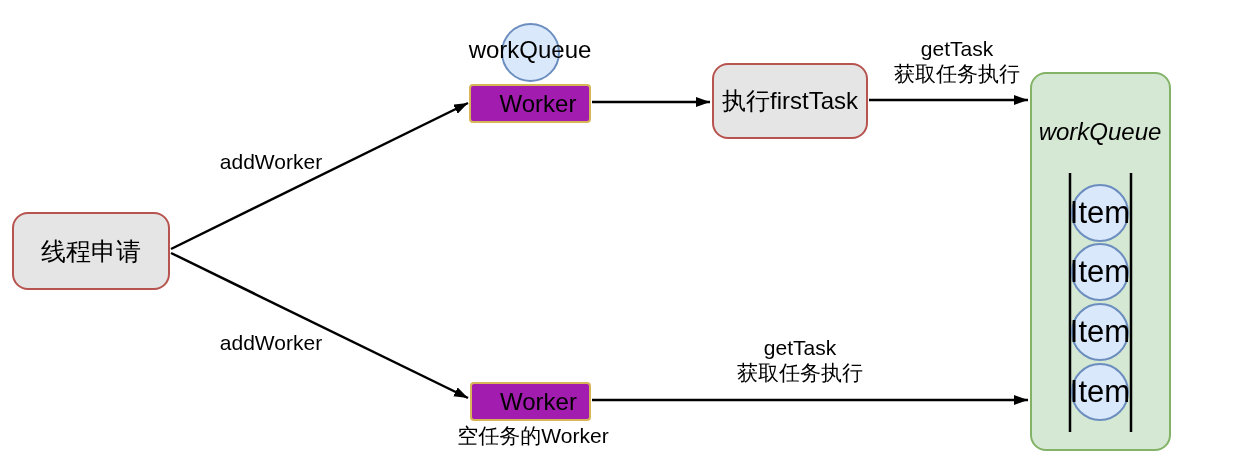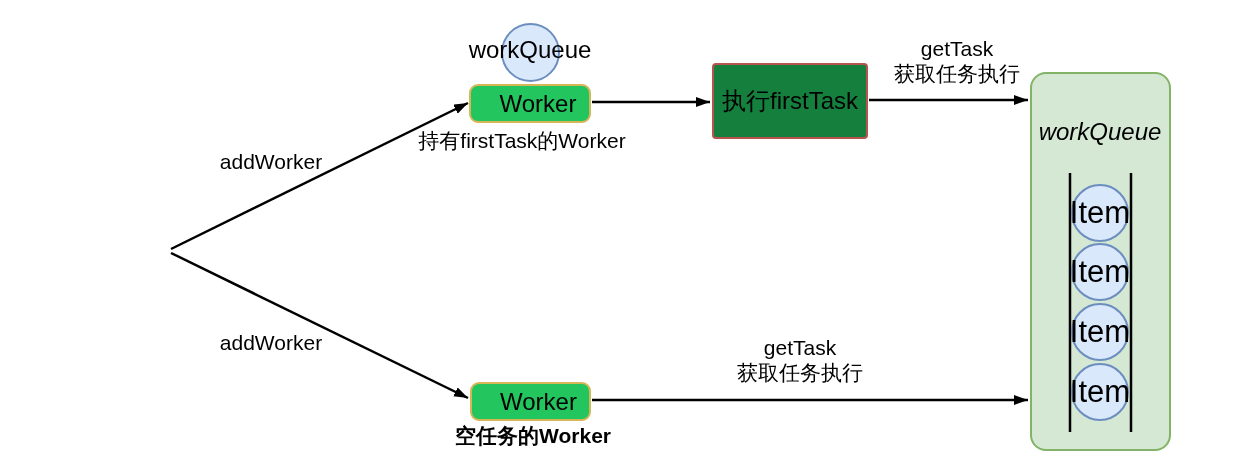--- a/index.html
+++ b/index.html
@@ -26,29 +26,29 @@
   .node {
     position: absolute;
     display: flex;
     align-items: center;
     justify-content: center;
     box-sizing: border-box;
     text-align: center;
     z-index: 3;
   }
   .node-red {
-    background: #15803d;
+    background: #e5e5e5;
     border: 2px solid #b85450;
-    border-radius: 4px;
+    border-radius: 16px;
     font-size: 25px;
   }
   .node-yellow {
-    background: #22c55e;
+    background: #a21caf;
     border: 2px solid #d6b656;
-    border-radius: 9px;
+    border-radius: 4px;
     font-size: 24px;
     padding-left: 16px;
   }
   .node-green {
     background: #d5e8d4;
     border: 2px solid #82b366;
     border-radius: 16px;
     z-index: 1;
   }
   .circle-blue {
@@ -99,38 +99,38 @@
       <line x1="171" y1="249" x2="468" y2="103" marker-end="url(#arrow)"></line>
       <line x1="171" y1="253" x2="468" y2="398" marker-end="url(#arrow)"></line>
       <line x1="592" y1="102" x2="710" y2="102" marker-end="url(#arrow)"></line>
       <line x1="869" y1="100" x2="1028" y2="100" marker-end="url(#arrow)"></line>
       <line x1="592" y1="400" x2="1028" y2="400" marker-end="url(#arrow)"></line>
       <line x1="1070" y1="173" x2="1070" y2="432"></line>
       <line x1="1131" y1="173" x2="1131" y2="432"></line>
     </g>
   </svg>
 
+  <div class="node node-red" style="left:12px; top:212px; width:158px; height:78px;">线程申请</div>
 
   <div class="label" style="left:271px; top:149px;">addWorker</div>
 
   <div class="circle-blue first-task-circle"></div>
   <div class="label" style="left:530px; top:37px; font-size:24px;">workQueue</div>
 
   <div class="node node-yellow" style="left:469px; top:84px; width:122px; height:39px;">Worker</div>
-  <div class="label" style="left:522px; top:128px;">持有firstTask的Worker</div>
 
   <div class="node node-red" style="left:712px; top:63px; width:156px; height:76px; font-size:24px;">执行firstTask</div>
 
   <div class="label" style="left:957px; top:36px;">getTask</div>
   <div class="label" style="left:957px; top:61px;">获取任务执行</div>
 
   <div class="label" style="left:271px; top:330px;">addWorker</div>
 
   <div class="node node-yellow" style="left:470px; top:382px; width:121px; height:39px;">Worker</div>
-  <div class="label" style="left:533px; top:423px;font-weight:bold;">空任务的Worker</div>
+  <div class="label" style="left:533px; top:423px;">空任务的Worker</div>
 
   <div class="label" style="left:800px; top:335px;">getTask</div>
   <div class="label" style="left:800px; top:360px;">获取任务执行</div>
 
   <div class="node node-green" style="left:1030px; top:72px; width:141px; height:379px;"></div>
   <div class="label queue-title" style="left:1100px; top:119px;">workQueue</div>
 
   <div class="circle-blue item-circle" style="left:1071px; top:184px; width:58px; height:58px;">Item</div>
   <div class="circle-blue item-circle" style="left:1071px; top:243px; width:58px; height:58px;">Item</div>
   <div class="circle-blue item-circle" style="left:1071px; top:303px; width:58px; height:58px;">Item</div>

